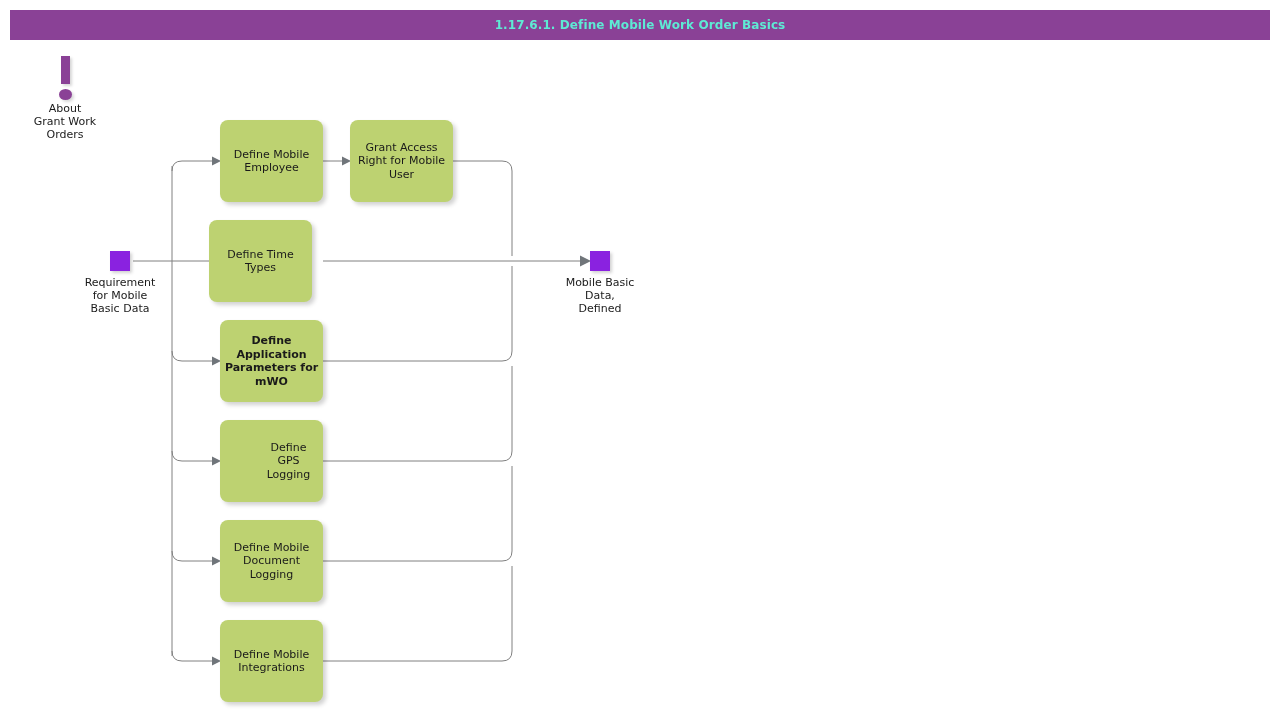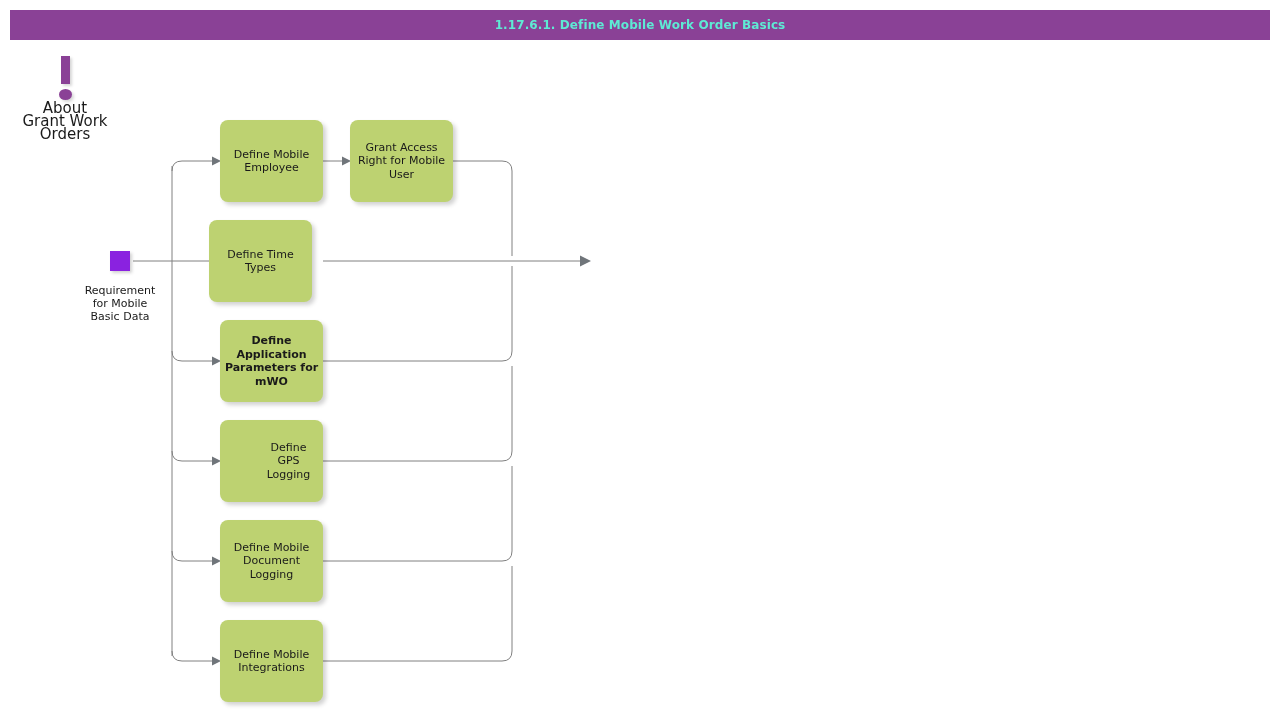--- a/index.html
+++ b/index.html
@@ -119,21 +119,21 @@
     left: 7px;
     top: 33px;
     width: 13px;
     height: 11px;
     border-radius: 50%;
     background: #8a4196;
     box-shadow: 2px 2px 3px rgba(0,0,0,0.16);
   }
   .about-label {
     margin-top: 2px;
-    font-size: 15px;
+    font-size: 11px;
     line-height: 13px;
     color: #1a1a1a;
     text-align: center;
   }
 </style>
 </head>
 <body>
 
 <div id="canvas">
 
@@ -189,29 +189,37 @@
       <div class="excl-bar"></div>
       <div class="excl-dot"></div>
     </div>
     <div class="about-label">
       <div>About</div>
       <div>Grant Work</div>
       <div>Orders</div>
     </div>
   </div>
 
-  <div class="node" style="left:70px; top:251px;gap:8px;">
+  <div class="node" style="left:70px; top:251px;">
     <div class="node-square"></div>
     <div class="node-label">
       <div>Requirement</div>
       <div>for Mobile</div>
       <div>Basic Data</div>
     </div>
   </div>
 
+  <div class="node" style="left:550px; top:251px;">
+    <div class="node-square"></div>
+    <div class="node-label">
+      <div>Mobile Basic</div>
+      <div>Data,</div>
+      <div>Defined</div>
+    </div>
+  </div>
 
   <div class="act-box" style="left:220px; top:120px;">
     <div class="act-label">
         <div>Define Mobile</div>
         <div>Employee</div>
       </div>
   </div>
 
   <div class="act-box" style="left:350px; top:120px;">
     <div class="act-label">

